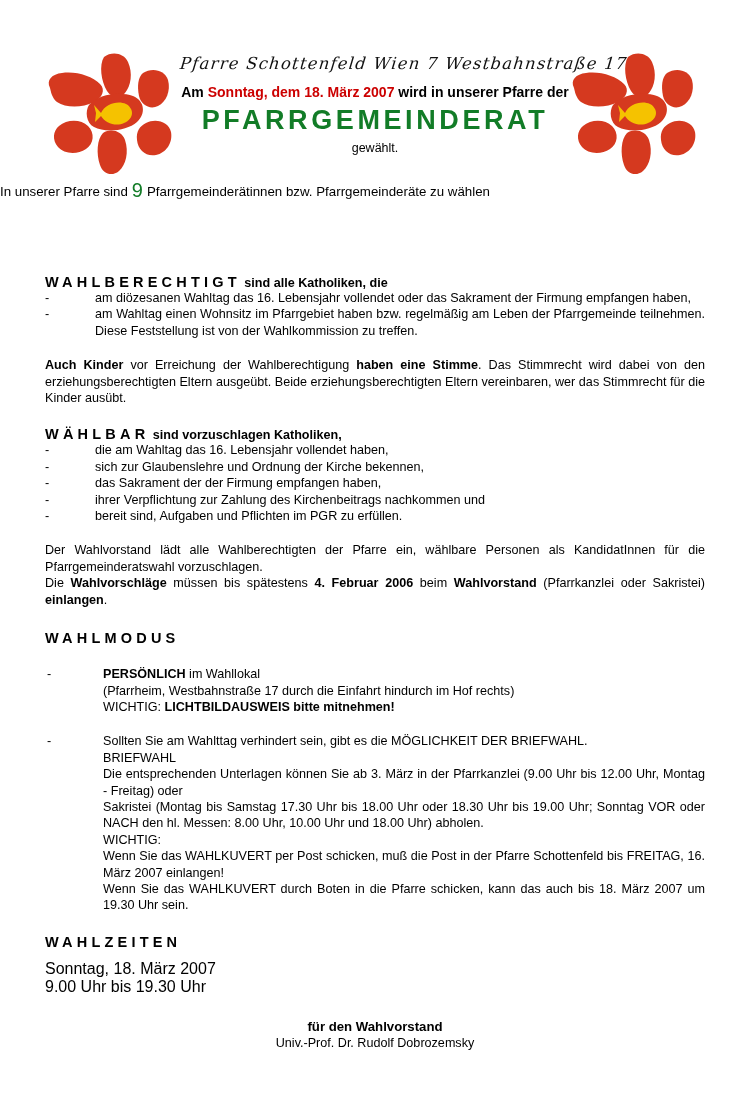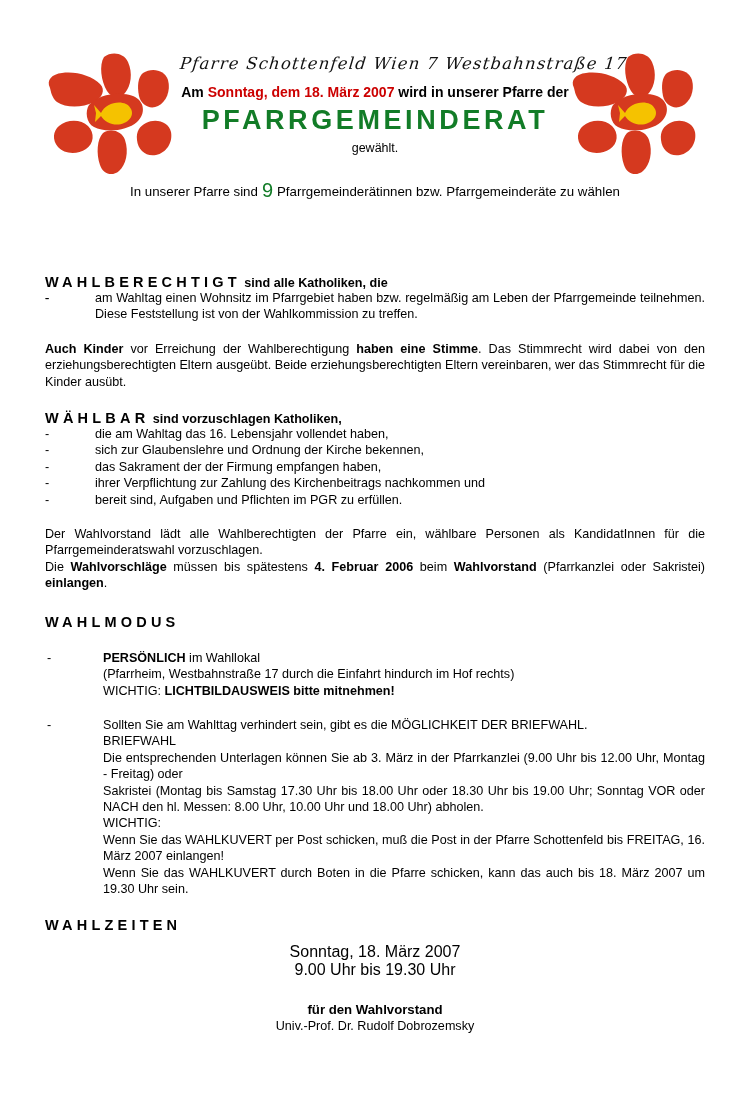--- a/index.html
+++ b/index.html
@@ -74,21 +74,20 @@
   .headline-tail {
     font-size: 12.5px;
     margin-top: 5px;
   }
 
   .seats-line {
     position: absolute;
     left: 0;
     right: 0;
     top: 133px;
-    text-align: center;
     font-size: 13.3px;
     white-space: nowrap;
   }
   .seats-line .count {
     color: #127c27;
     font-size: 20px;
     padding: 0 4px;
     vertical-align: -1px;
   }
 
@@ -247,20 +246,21 @@
     <div class="seats-line"><span>In unserer Pfarre sind</span><span class="count">9</span><span>Pfarrgemeinderätinnen bzw. Pfarrgemeinderäte zu wählen</span></div>
   </div>
 
   <div class="content">
 
     <div class="sec-head"><span>WAHLBERECHTIGT</span><span class="tail"> </span><span class="tail">sind alle Katholiken, die</span></div>
 
     <ul class="dashlist">
       <li>
         <span class="dash">-</span>
+        <span>am diözesanen Wahltag das 16. Lebensjahr vollendet oder das Sakrament der Firmung empfangen haben,</span>
       </li>
       <li>
         <span class="dash">-</span>
         <span>am Wahltag einen Wohnsitz im Pfarrgebiet haben bzw. regelmäßig am Leben der Pfarrgemeinde teilnehmen. Diese Feststellung ist von der Wahlkommission zu treffen.</span>
       </li>
     </ul>
 
     <div class="gap-18"></div>
 
     <p class="para"><b>Auch Kinder</b><span> vor Erreichung der Wahlberechtigung </span><b>haben eine Stimme</b><span>. Das Stimmrecht wird dabei von den erziehungsberechtigten Eltern ausgeübt. Beide erziehungsberechtigten Eltern vereinbaren, wer das Stimmrecht für die Kinder ausübt.</span></p>
@@ -323,21 +323,21 @@
       </li>
     </ul>
 
     <div class="gap-20"></div>
 
     <div class="sec-title">WAHLZEITEN</div>
 
     <div class="gap-10"></div>
 
 
-    <div class="center-row" style="text-align:center;">
+    <div class="center-row" style="text-align:left;">
       <div>Sonntag, 18. März 2007</div>
       <div>9.00 Uhr bis 19.30 Uhr</div>
     </div>
 
     <div class="signature">
       <div class="b">für den Wahlvorstand</div>
       <div>Univ.-Prof. Dr. Rudolf Dobrozemsky</div>
     </div>
 
   </div>

